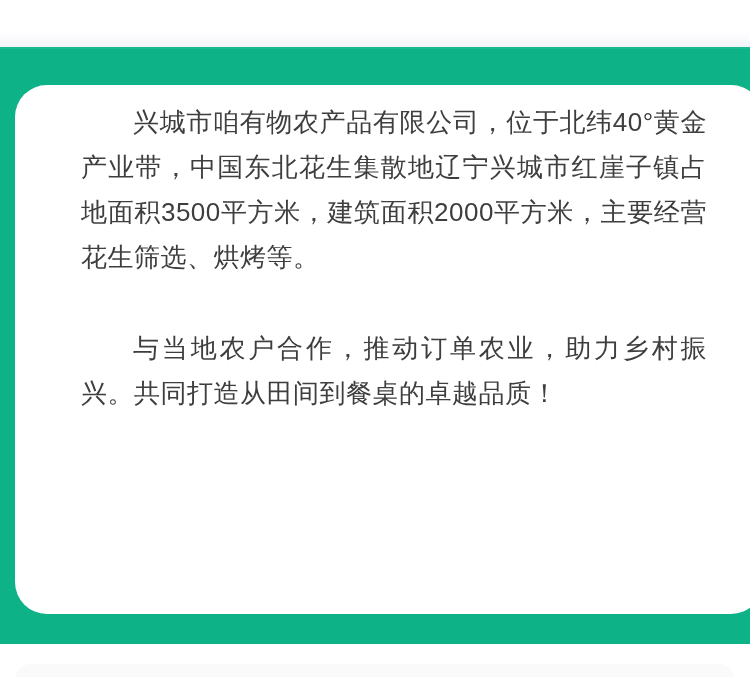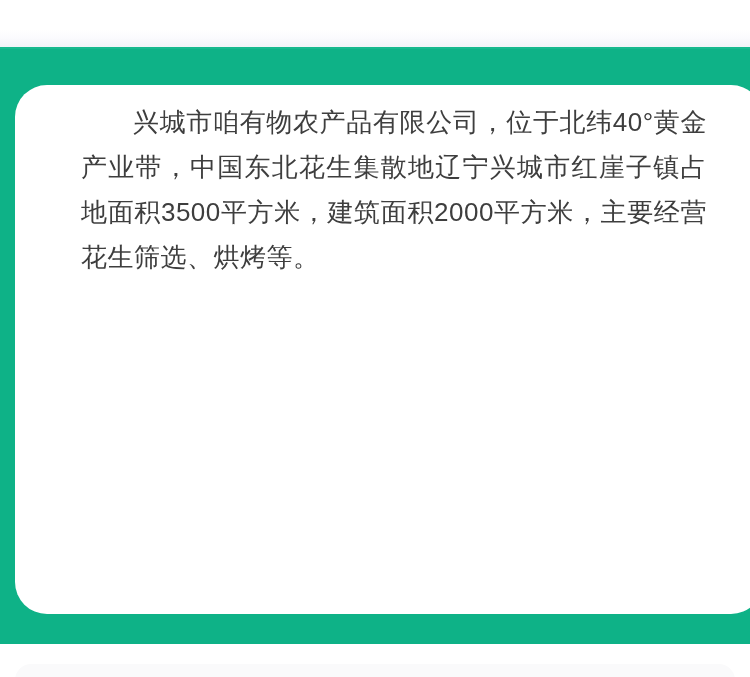--- a/index.html
+++ b/index.html
@@ -70,18 +70,19 @@
   }
 </style>
 </head>
 <body>
 
 <div class="top-band"></div>
 
 <div class="green-section">
   <div class="intro-card">
     <p>兴城市咱有物农产品有限公司，位于北纬40°黄金产业带，中国东北花生集散地辽宁兴城市红崖子镇占地面积3500平方米，建筑面积2000平方米，主要经营花生筛选、烘烤等。</p>
+    <p>与当地农户合作，推动订单农业，助力乡村振兴。共同打造从田间到餐桌的卓越品质！</p>
   </div>
 </div>
 
 <div class="bottom-band">
   <div class="next-card-peek"></div>
 </div>
 
 </body></html>

